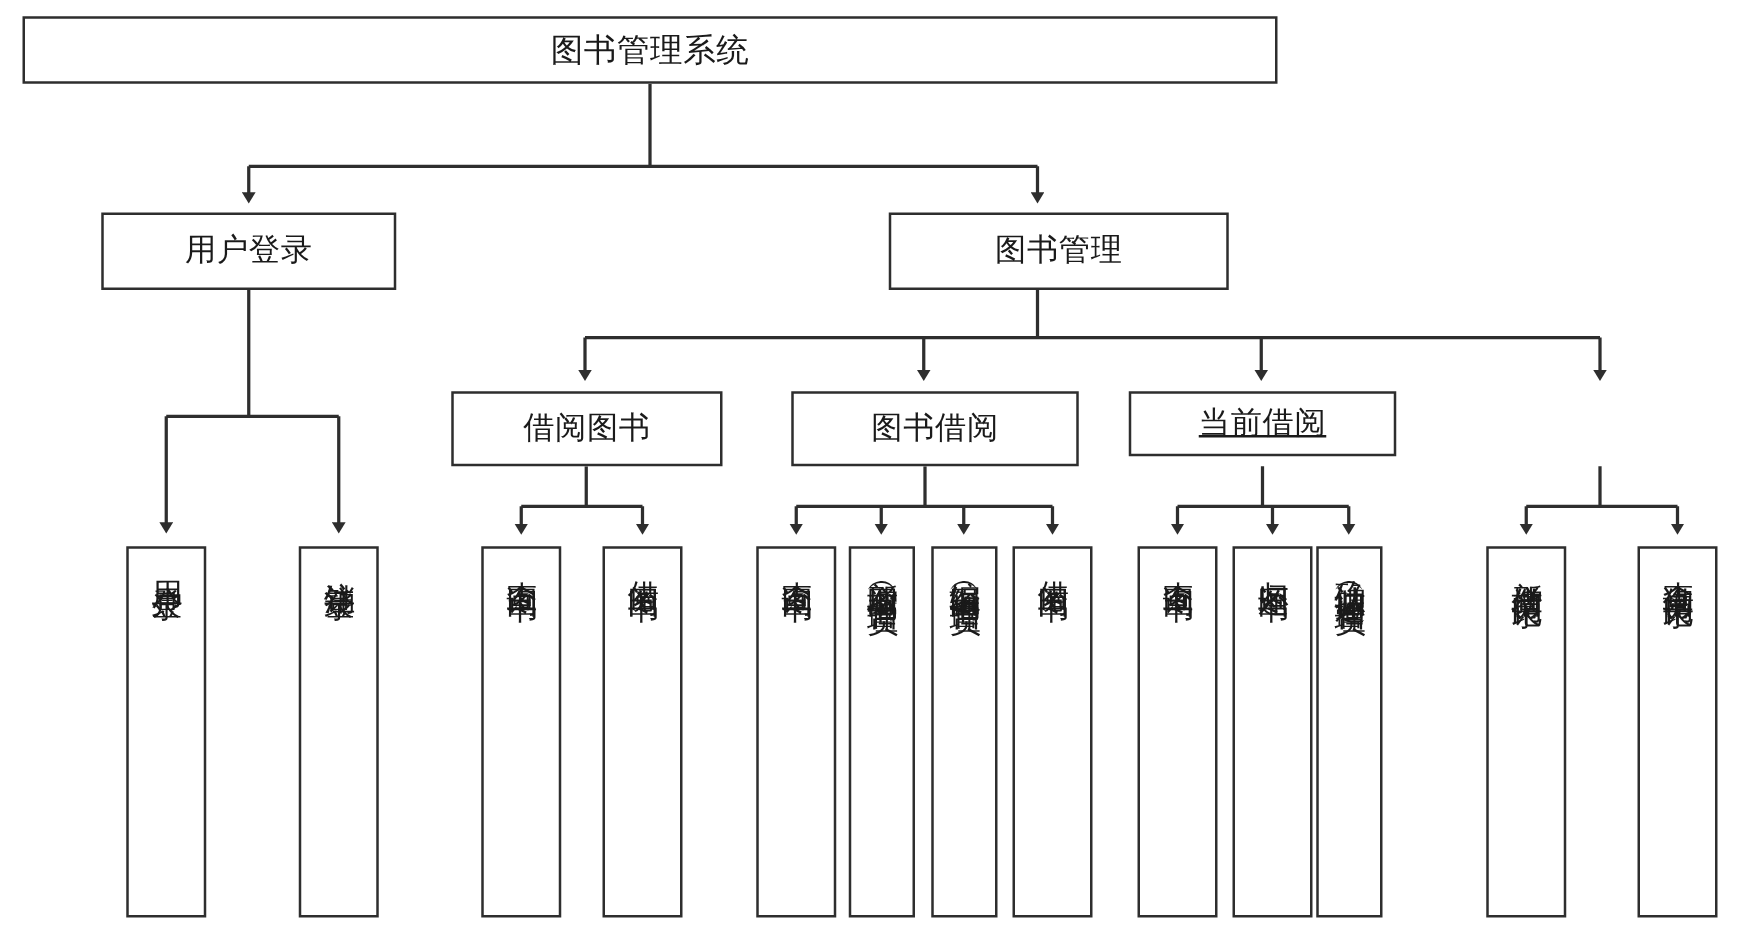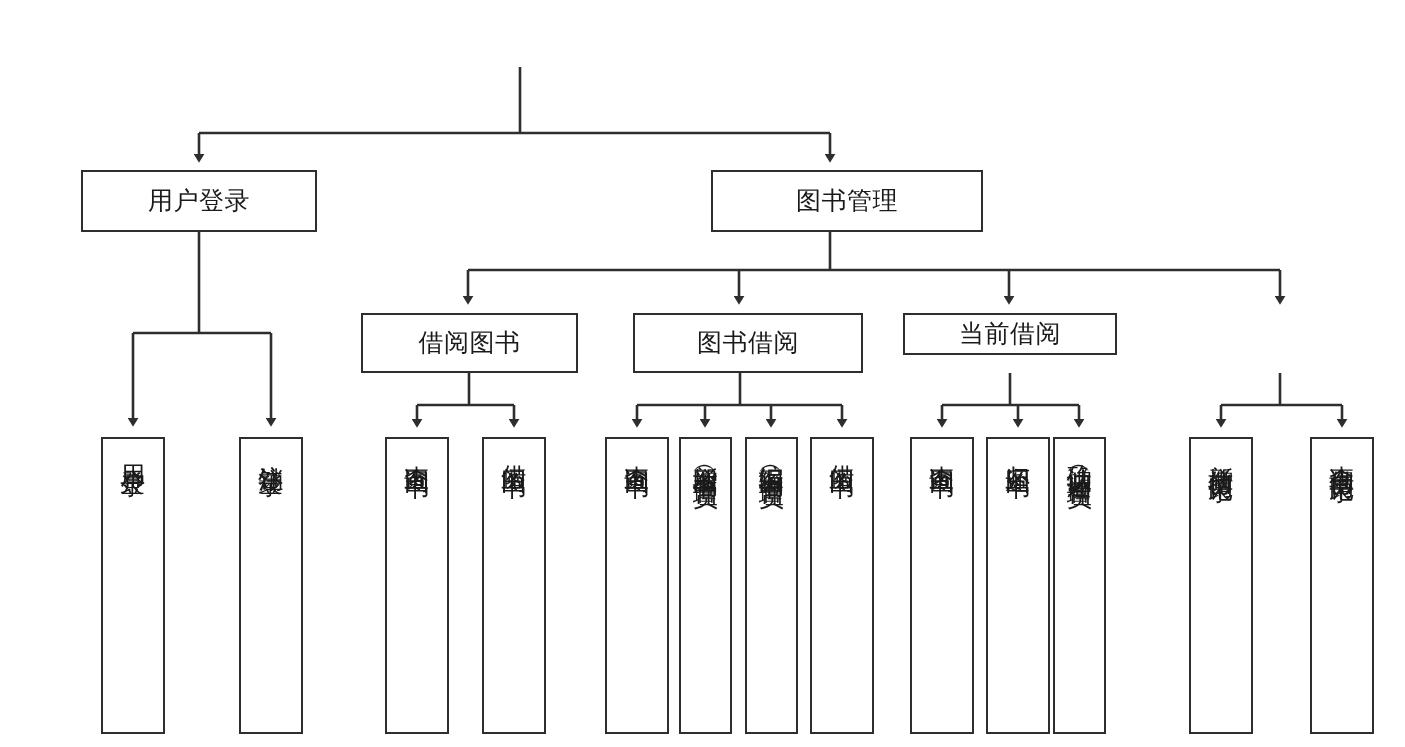--- a/index.html
+++ b/index.html
@@ -123,38 +123,41 @@
       <path d="M1018,405 L1018,421" marker-end="url(#arrow)"></path>
       <path d="M1079,405 L1079,421" marker-end="url(#arrow)"></path>
 
       <path d="M1280,373 L1280,405"></path>
       <path d="M1221,405 L1342,405"></path>
       <path d="M1221,405 L1221,421" marker-end="url(#arrow)"></path>
       <path d="M1342,405 L1342,421" marker-end="url(#arrow)"></path>
     </g>
   </svg>
 
+  <div class="node root horiz" style="left: 18px; top: 13px; width: 1004px; height: 54px;">
+    <span class="node-label">图书管理系统</span>
+  </div>
 
   <div class="node horiz" style="left: 81px; top: 170px; width: 236px; height: 62px;">
     <span class="node-label">用户登录</span>
   </div>
 
   <div class="node horiz" style="left: 711px; top: 170px; width: 272px; height: 62px;">
     <span class="node-label">图书管理</span>
   </div>
 
   <div class="node horiz" style="left: 361px; top: 313px; width: 217px; height: 60px;">
     <span class="node-label">借阅图书</span>
   </div>
 
   <div class="node horiz" style="left: 633px; top: 313px; width: 230px; height: 60px;">
     <span class="node-label">图书借阅</span>
   </div>
 
-  <div class="node horiz" style="left: 903px; top: 313px; width: 214px; height: 42px;">
+  <div class="node horiz" style="left: 903px; top: 313px; width: 214px; height: 52px; text-decoration: underline;">
     <span class="node-label">当前借阅</span>
   </div>
 
 
   <div class="node vert" style="left: 101px; top: 437px; width: 64px; height: 297px;">
     <span class="node-label">用户登录</span>
   </div>
 
   <div class="node vert" style="left: 239px; top: 437px; width: 64px; height: 297px;">
     <span class="node-label">注销登录</span>

